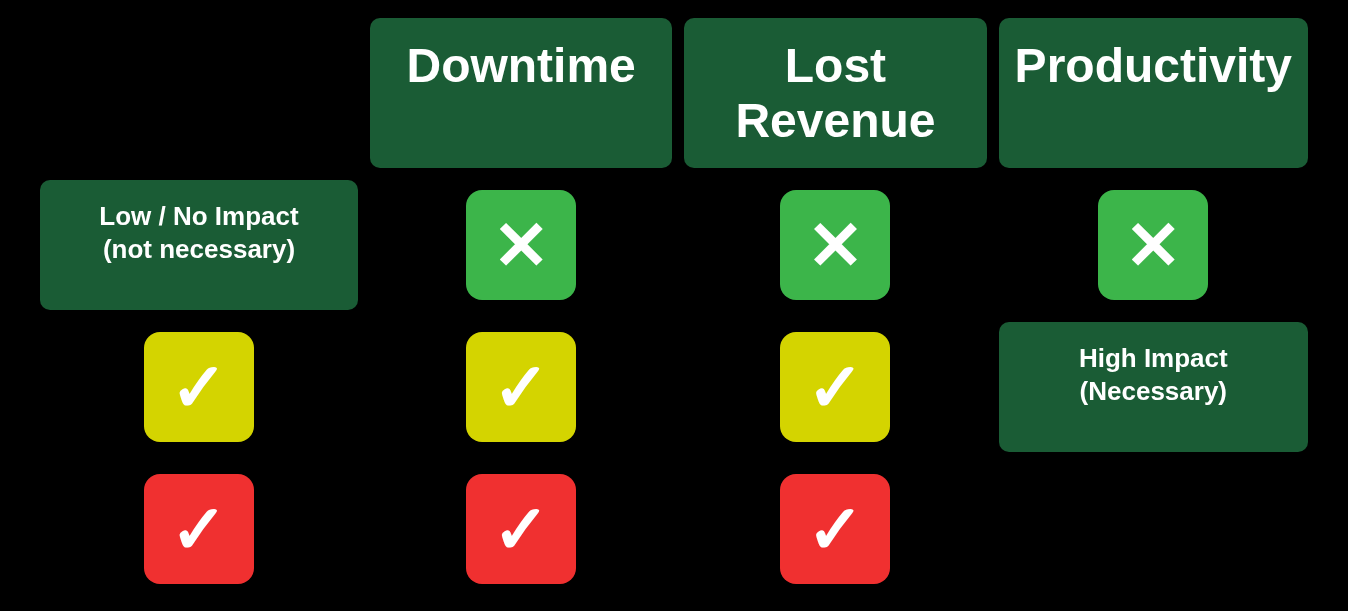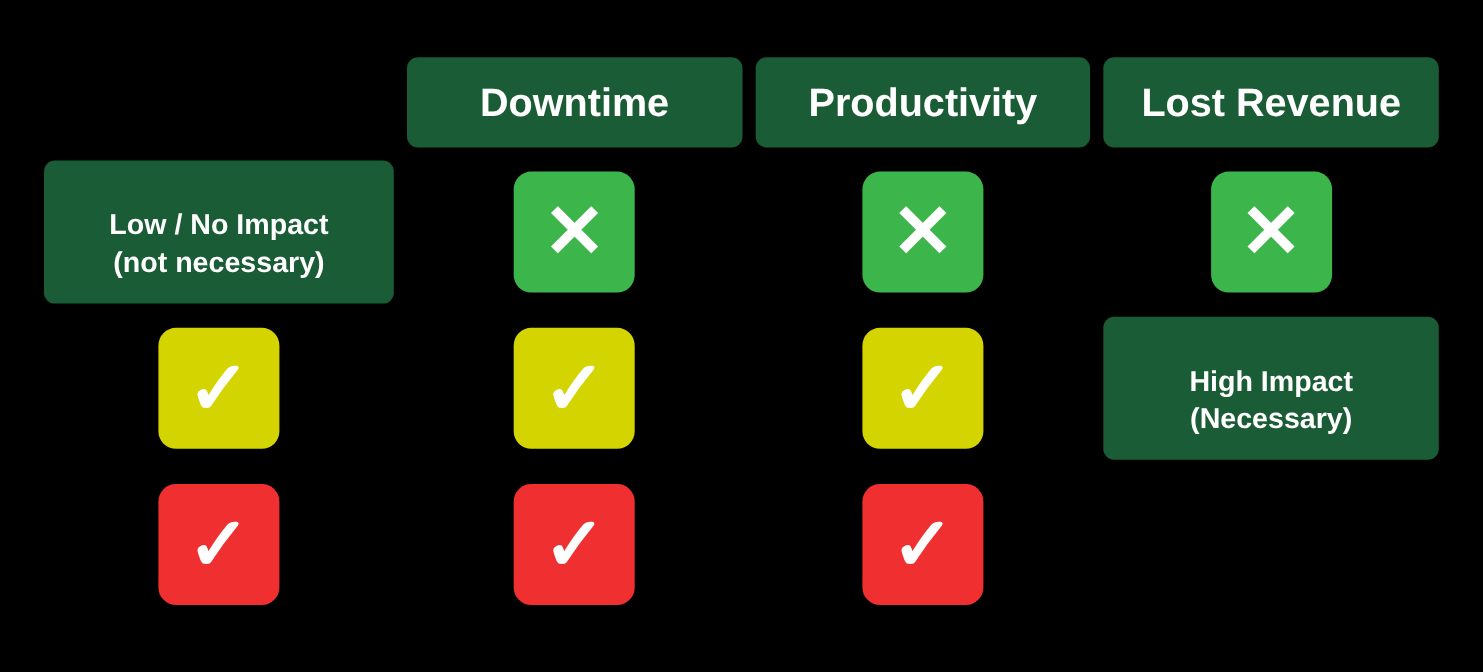--- a/index.html
+++ b/index.html
@@ -27,40 +27,40 @@
     }
 
     
     .header-empty {
       background: transparent;
     }
 
     .header-cell {
       background-color: #1a5c35;
       color: #ffffff;
-      font-size: 36px;
+      font-size: 48px;
       font-weight: 800;
       text-align: center;
       padding: 20px 16px;
       border-radius: 10px;
       margin: 6px;
     }
 
     
     .row-label {
       background-color: #1a5c35;
       color: #ffffff;
       font-size: 26px;
       font-weight: 800;
       text-align: center;
       padding: 20px 16px;
       border-radius: 10px;
       margin: 6px;
       display: flex;
-      align-items: flex-end;
+      align-items: flex-start;
       justify-content: center;
       line-height: 1.3;
     }
 
     
     .data-cell {
       display: flex;
       align-items: center;
       justify-content: center;
       padding: 10px;
@@ -104,22 +104,22 @@
       font-size: 68px;
     }
   </style>
 </head>
 <body>
 
 <div class="table-container">
 
   <div class="header-empty"></div>
   <div class="header-cell">Downtime</div>
+  <div class="header-cell">Lost Revenue</div>
   <div class="header-cell">Productivity</div>
-  <div class="header-cell">Lost Revenue</div>
 
   <div class="row-label">
     <span>Low / No Impact<br>(not necessary)</span>
   </div>
   <div class="data-cell">
     <div class="icon-box green">
       <span class="icon-symbol x-symbol">✕</span>
     </div>
   </div>
   <div class="data-cell">

